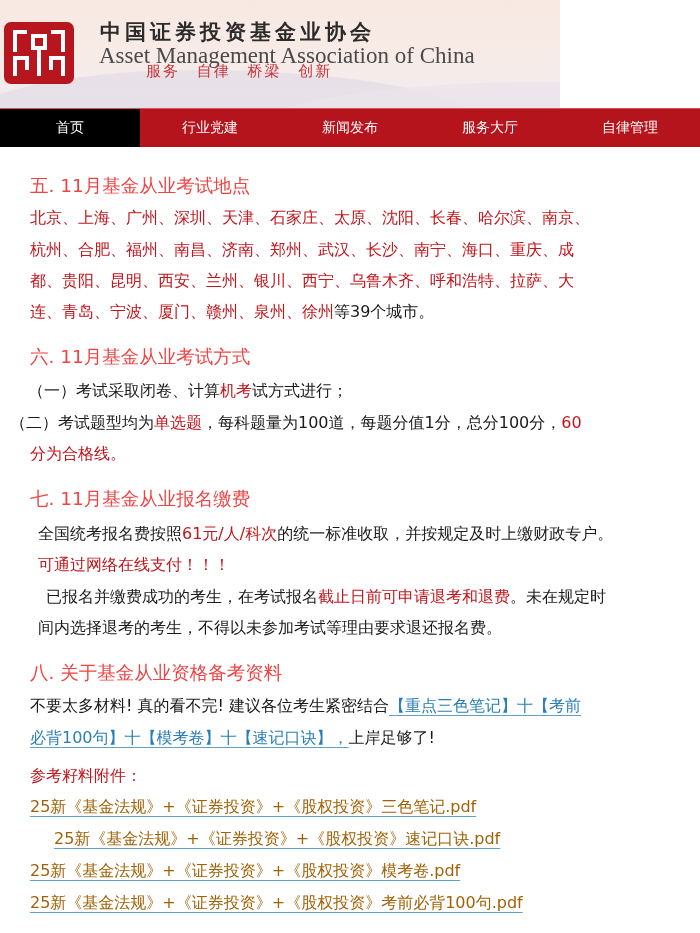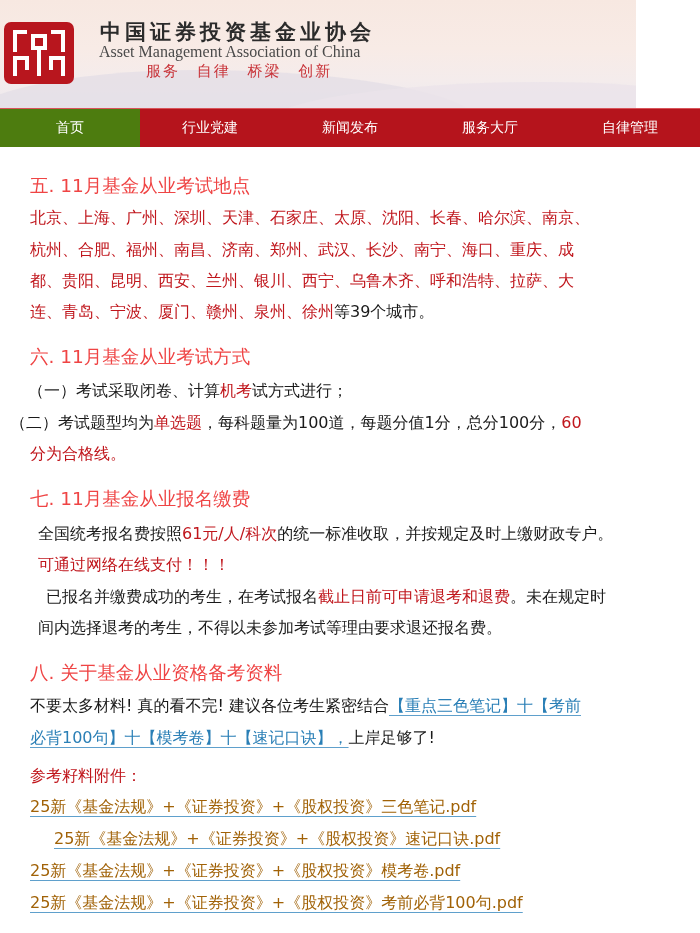--- a/index.html
+++ b/index.html
@@ -1,21 +1,21 @@
 <!DOCTYPE html>
 <html><head>
   <meta charset="utf-8">
   <style>
     * { box-sizing: border-box; margin: 0; padding: 0; }
     html, body { width: 700px; height: 933px; overflow: hidden; background: #ffffff; }
     body { font-family: "DejaVu Sans", "Liberation Sans", sans-serif; color: #1a1a1a; position: relative; }
 
     
     .header {
-      position: absolute; left: 0; top: 0; width: 636px; height: 108px;
+      position: absolute; left: 0; top: 0; width: 560px; height: 108px;
       background: linear-gradient(180deg, #f7e8e1 0%, #f8ebe6 45%, #f4ecec 75%, #ece8ee 100%);
       overflow: hidden;
     }
     .header .mountain1 {
       position: absolute; left: -40px; top: 70px; width: 520px; height: 60px;
       background: #e3dde6; border-radius: 50% 60% 0 0 / 100% 100% 0 0; opacity: 0.75;
     }
     .header .mountain2 {
       position: absolute; left: 260px; top: 82px; width: 520px; height: 50px;
       background: #ebe4ea; border-radius: 60% 50% 0 0 / 100% 100% 0 0; opacity: 0.8;
@@ -24,38 +24,38 @@
       position: absolute; left: 4px; top: 22px; width: 70px; height: 62px;
     }
     .site-title {
       position: absolute; left: 100px; top: 18px;
       font-family: "DejaVu Serif", "Liberation Serif", serif;
       font-size: 21px; font-weight: bold; color: #2b2b2b; letter-spacing: 4px; white-space: nowrap;
     }
     .site-title-en {
       position: absolute; left: 99px; top: 43px;
       font-family: "Liberation Serif", "DejaVu Serif", serif;
-      font-size: 16px; color: #4a4a4a; white-space: nowrap;
+      font-size: 23px; color: #4a4a4a; white-space: nowrap;
     }
     .site-slogan {
       position: absolute; left: 146px; top: 62px;
       font-family: "DejaVu Serif", "Liberation Serif", serif;
       font-size: 15px; color: #c8343a; white-space: nowrap; word-spacing: 10px; letter-spacing: 2px;
     }
 
     
     .nav {
       position: absolute; left: 0; top: 108px; width: 700px; height: 39px;
       background: #b5141c; display: flex; border-top: 1px solid #d9535a;
     }
     .nav-item {
       width: 140px; height: 100%; display: flex; align-items: center; justify-content: center;
       color: #ffffff; font-size: 14px; cursor: pointer;
     }
-    .nav-item.active { background: #4d7c0f; }
+    .nav-item.active { background: #000000; }
     .h2 {
       position: absolute; left: 30px; font-size: 18.5px; font-weight: normal; color: #ef4444; white-space: nowrap;
     }
     .line {
       position: absolute; font-size: 16px; color: #1a1a1a; white-space: nowrap;
     }
     .red { color: #c0161c; }
     .blue-link { color: #2a7fb6; text-decoration: underline; text-decoration-color: #5fa0cc; text-underline-offset: 4px; cursor: pointer; margin-top: 24px; }
     .pdf-link {
       position: absolute; left: 30px; font-size: 16px; color: #a16207; white-space: nowrap;

